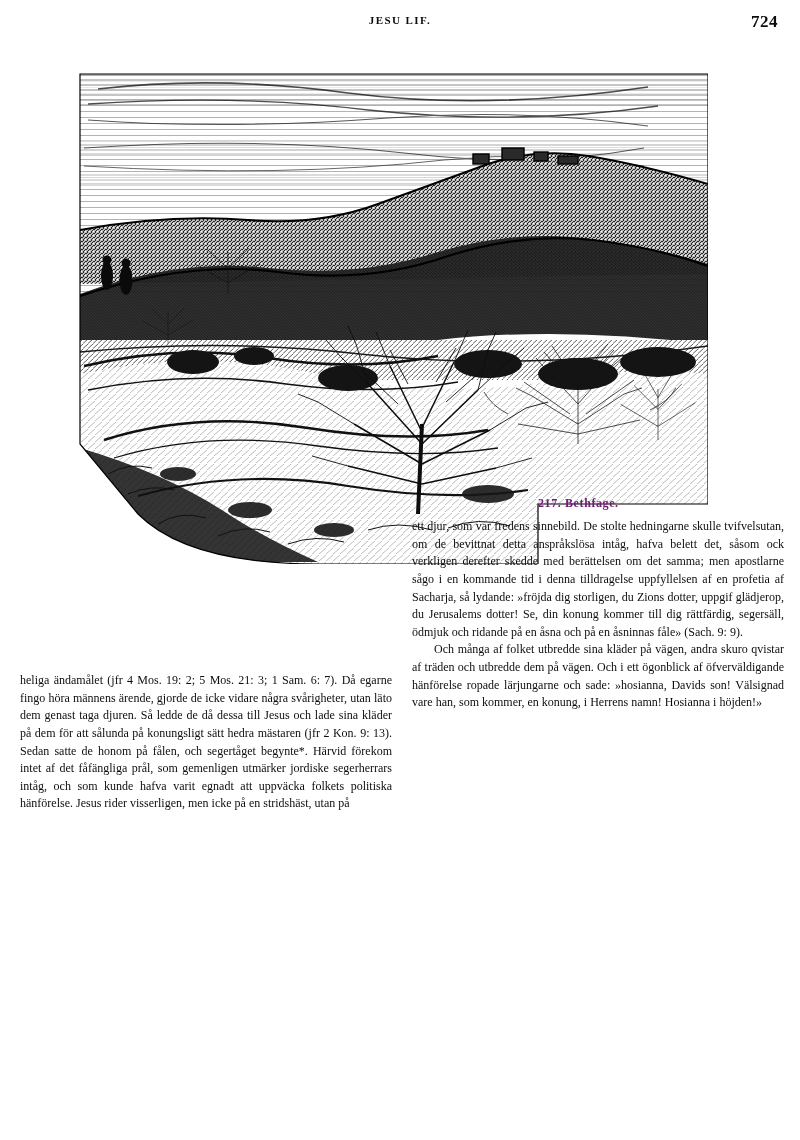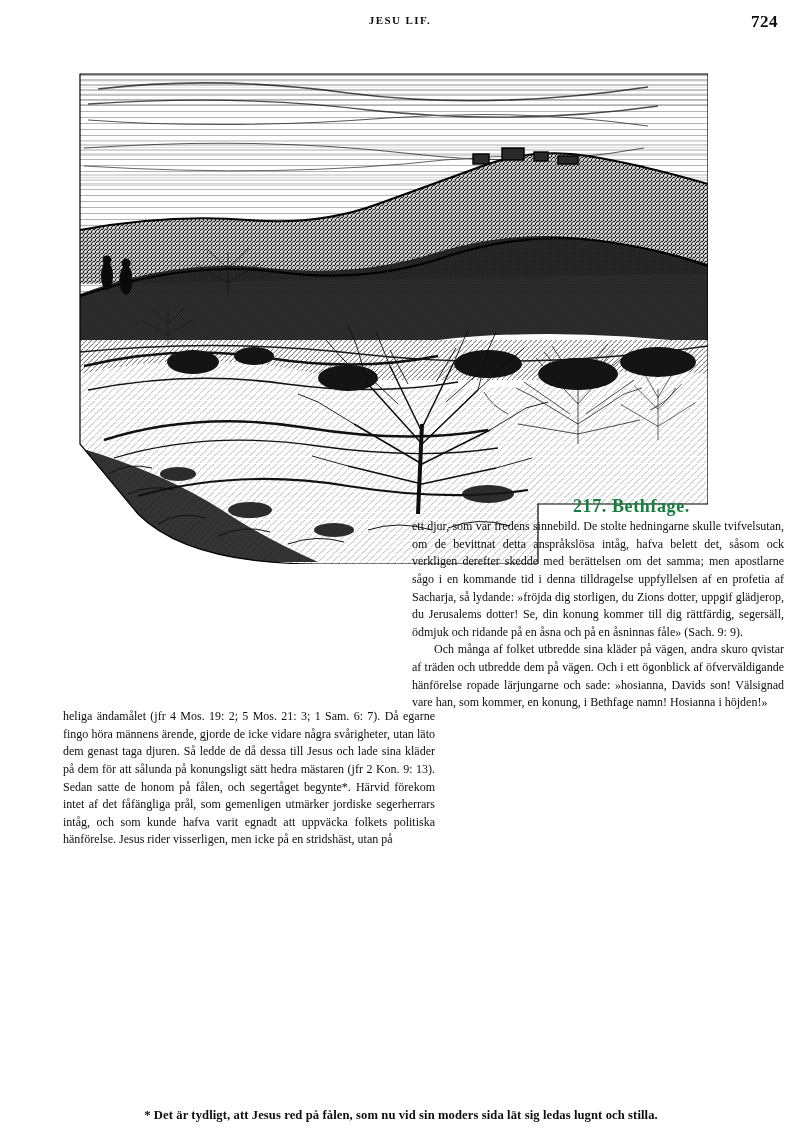--- a/index.html
+++ b/index.html
@@ -60,41 +60,39 @@
     inset: 0;
     background: #ffffff;
   }
   .engraving svg { display: block; }
   .figure-caption {
     position: absolute;
     left: 520px;
     top: 452px;
     font-family: "Liberation Serif", serif;
     font-weight: bold;
-    font-size: 18px;
+    font-size: 12px;
     letter-spacing: 0.6px;
-    color: #15803d;
-    margin-left: 35px;
+    color: #701a75;
   }
   
   .col {
     position: absolute;
     width: 368px;
     font-size: 12px;
     line-height: 1.47;
     text-align: justify;
     font-family: "Liberation Serif", serif;
   }
   .col p { margin: 0; }
   .col p + p { margin-top: 0; }
   .col-left {
     left: 20px;
-    top: 708px;
+    top: 672px;
     width: 372px;
-    margin-left: 43px;
   }
   .col-right {
     left: 412px;
     top: 518px;
     width: 372px;
   }
   .indent { text-indent: 22px; }
   
   .footnote {
     position: absolute;
@@ -264,21 +262,17 @@
     </div>
     <div class="figure-caption">217.  Bethfage.</div>
   </div>
 
   <div class="col col-left">
     <p>heliga ändamålet (jfr 4 Mos. 19: 2; 5 Mos. 21: 3; 1 Sam. 6: 7).  Då egarne fingo höra männens ärende, gjorde de icke vidare några svårigheter, utan läto dem genast taga djuren.  Så ledde de då dessa till Jesus och lade sina kläder på dem för att sålunda på konungsligt sätt hedra mästaren (jfr 2 Kon. 9: 13).  Sedan satte de honom på fålen, och segertåget begynte*.  Härvid förekom intet af det fåfängliga prål, som gemenligen utmärker jordiske segerherrars intåg, och som kunde hafva varit egnadt att uppväcka folkets politiska hänförelse.  Jesus rider visserligen, men icke på en stridshäst, utan på</p>
   </div>
 
   <div class="col col-right">
     <p>ett djur, som var fredens sinnebild. De stolte hedningarne skulle tvifvelsutan, om de bevittnat detta anspråkslösa intåg, hafva belett det, såsom ock verkligen derefter skedde med berättelsen om det samma; men apostlarne sågo i en kommande tid i denna tilldragelse uppfyllelsen af en profetia af Sacharja, så lydande: »fröjda dig storligen, du Zions dotter, uppgif glädjerop, du Jerusalems dotter! Se, din konung kommer till dig rättfärdig, segersäll, ödmjuk och ridande på en åsna och på en åsninnas fåle» (Sach. 9: 9).</p>
-    <p class="indent">Och många af folket utbredde sina kläder på vägen, andra skuro qvistar af träden och utbredde dem på vägen.  Och i ett ögonblick af öfverväldigande hänförelse ropade lärjungarne och sade: »hosianna, Davids son! Välsignad vare han, som kommer, en konung, i Bethfage namn! Hosianna i höjden!»</p>
-  </div>
-
-  <div class="footnote">
-    <span class="star">*</span>
-    <span>Det är tydligt, att Jesus red på fålen, som nu vid sin moders sida lät sig ledas lugnt och stilla.</span>
-  </div>
+    <p class="indent">Och många af folket utbredde sina kläder på vägen, andra skuro qvistar af träden och utbredde dem på vägen.  Och i ett ögonblick af öfverväldigande hänförelse ropade lärjungarne och sade: »hosianna, Davids son! Välsignad vare han, som kommer, en konung, i Herrens namn! Hosianna i höjden!»</p>
+  </div>
+
 
 </div>
 
 </body></html>

